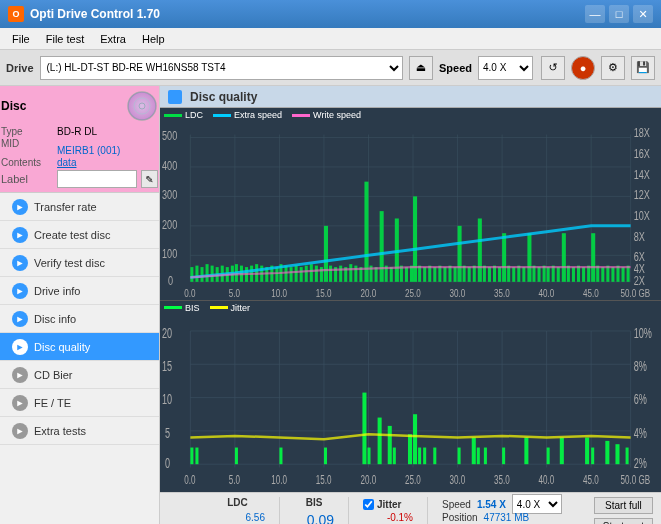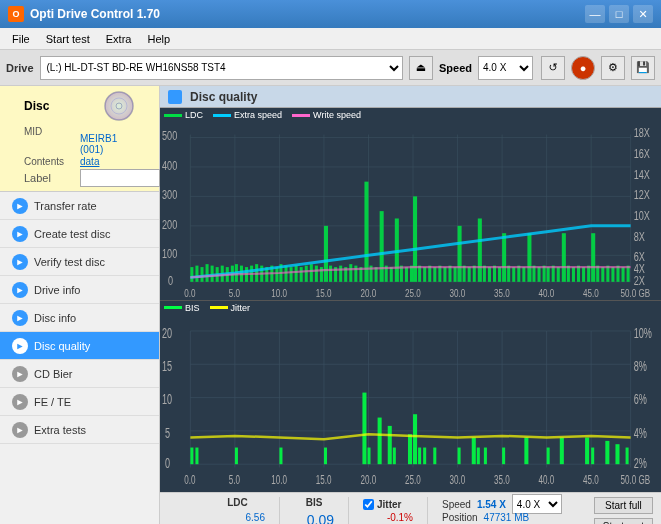--- a/index.html
+++ b/index.html
@@ -21,21 +21,21 @@
 
     
     .sidebar { width: 160px; background: #f0f0f0; border-right: 1px solid #ccc; display: flex; flex-direction: column; flex-shrink: 0; }
     .drive-label { font-size: 11px; font-weight: 600; color: #333; }
     .drive-select { flex: 1; height: 24px; font-size: 10px; border: 1px solid #aaa; background: white; padding: 0 2px; }
     .drive-btn { width: 24px; height: 24px; background: #e8e8e8; border: 1px solid #aaa; display: flex; align-items: center; justify-content: center; cursor: pointer; font-size: 11px; }
     .speed-label { font-size: 11px; font-weight: 600; }
     .speed-select { width: 55px; height: 24px; font-size: 10px; border: 1px solid #aaa; background: white; }
 
     
-    .disc-panel { border-bottom: 1px solid #ccc; padding: 4px 24px; background: #fef9c3; }
+    .disc-panel { border-bottom: 1px solid #ccc; padding: 4px 1px; background: #f9a8d4; }
     .disc-header { display: flex; align-items: center; justify-content: space-between; margin-bottom: 4px; }
     .disc-header-text { font-weight: 700; font-size: 12px; }
     .disc-row { display: flex; gap: 4px; font-size: 10px; margin: 1px 0; }
     .disc-key { color: #555; min-width: 52px; }
     .disc-val { color: #000; font-weight: 500; }
     .disc-val-blue { color: #0066cc; margin-top: 7px; }
     .disc-val-link { color: #0066cc; text-decoration: underline; cursor: pointer; }
     .label-row { display: flex; align-items: center; gap: 4px; margin-top: 2px; }
     .label-input { width: 80px; height: 18px; border: 1px solid #aaa; background: white; font-size: 10px; padding: 0 2px; }
     .label-btn { width: 18px; height: 18px; background: #e8e8e8; border: 1px solid #aaa; cursor: pointer; font-size: 10px; display: flex; align-items: center; justify-content: center; }
@@ -84,21 +84,21 @@
   </div>
   <div class="title-bar-controls">
     <button class="title-btn">—</button>
     <button class="title-btn">□</button>
     <button class="title-btn close">✕</button>
   </div>
 </div>
 
 <div class="menu-bar">
   <span class="menu-item">File</span>
-  <span class="menu-item">Start test</span>
+  <span class="menu-item">File test</span>
   <span class="menu-item">Extra</span>
   <span class="menu-item">Help</span>
 </div>
 
 <div class="drive-bar-full">
   <span class="drive-label">Drive</span>
   <select class="drive-select">
     <option>(L:)  HL-DT-ST BD-RE  WH16NS58 TST4</option>
   </select>
   <div class="drive-btn">⏏</div>
@@ -126,20 +126,24 @@
             <circle cx="16" cy="16" r="3" fill="none" stroke="#999" stroke-width="1"></circle>
             <ellipse cx="16" cy="16" rx="14" ry="14" fill="url(#discGrad)" opacity="0.4"></ellipse>
             <defs>
               <radialGradient id="discGrad">
                   <stop offset="0%" stop-color="#aaddff"></stop>
                   <stop offset="100%" stop-color="#8866cc"></stop>
                 </radialGradient>
             </defs>
           </svg>
         </div>
+      </div>
+      <div class="disc-row">
+        <span class="disc-key">Type</span>
+        <span class="disc-val">BD-R DL</span>
       </div>
       <div class="disc-row">
         <span class="disc-key">MID</span>
         <span class="disc-val disc-val-blue">MEIRB1 (001)</span>
       </div>
       <div class="disc-row">
         <span class="disc-key">Contents</span>
         <span class="disc-val disc-val-link">data</span>
       </div>
       <div class="label-row">

